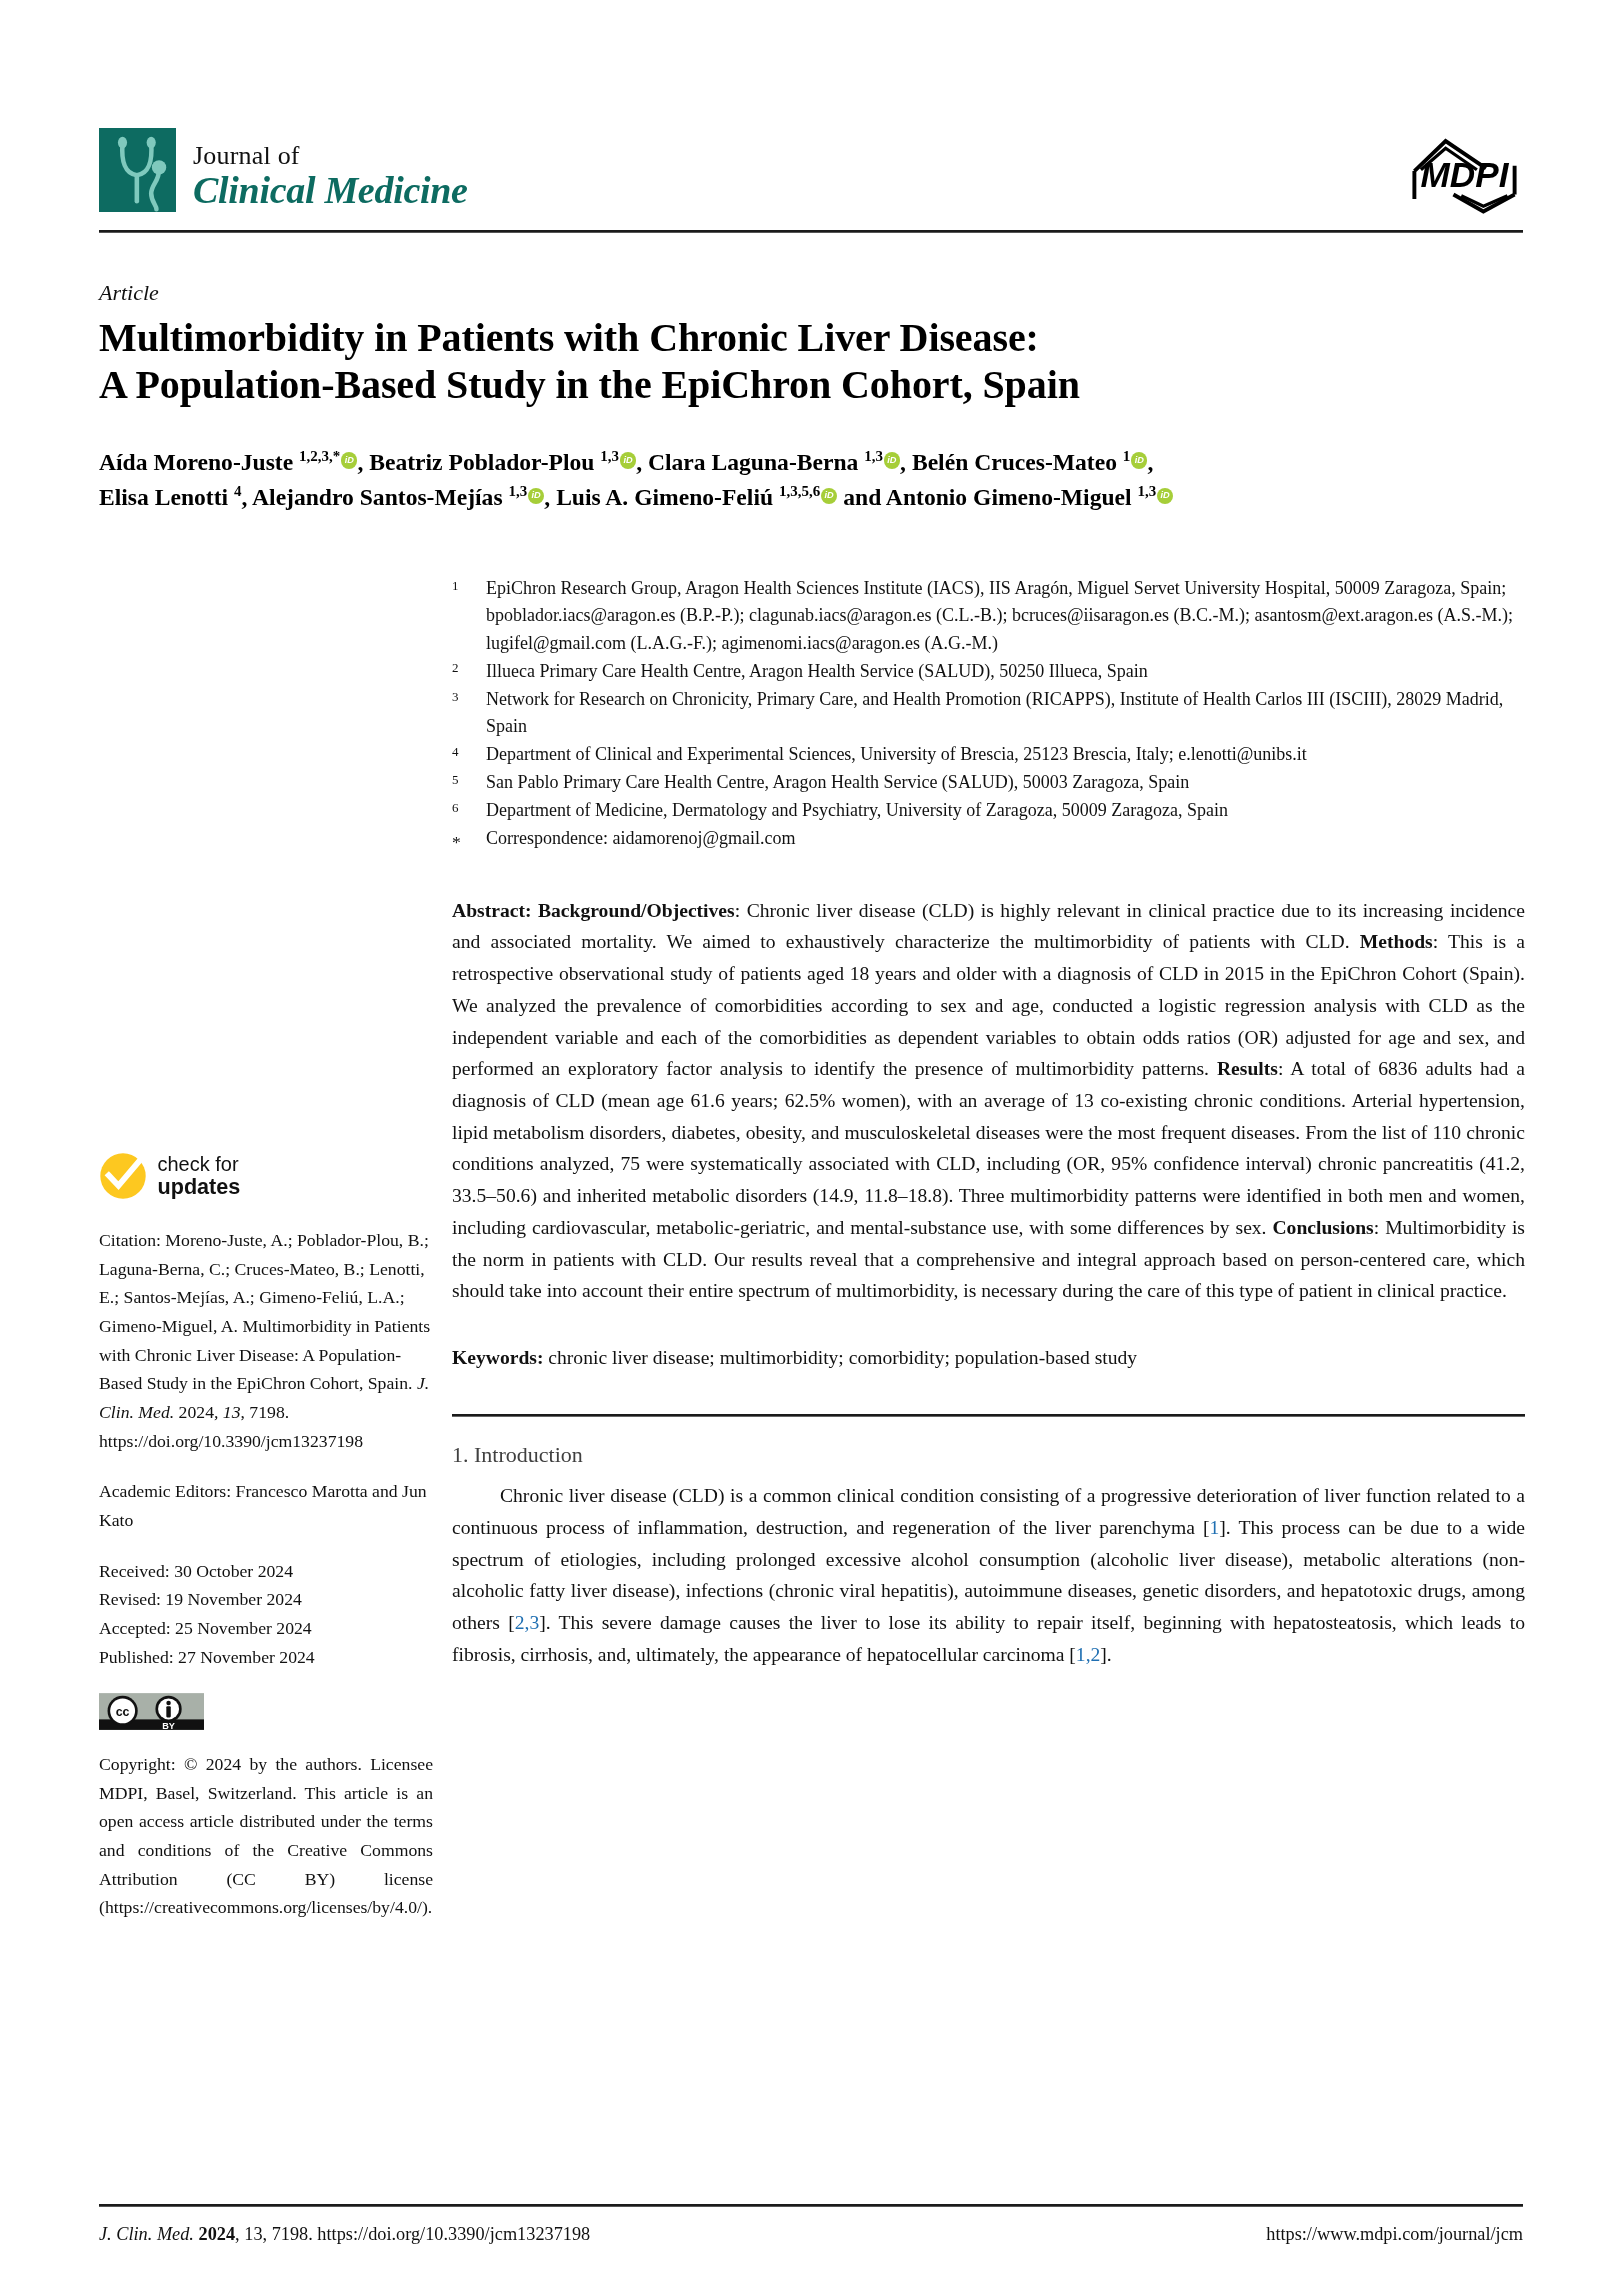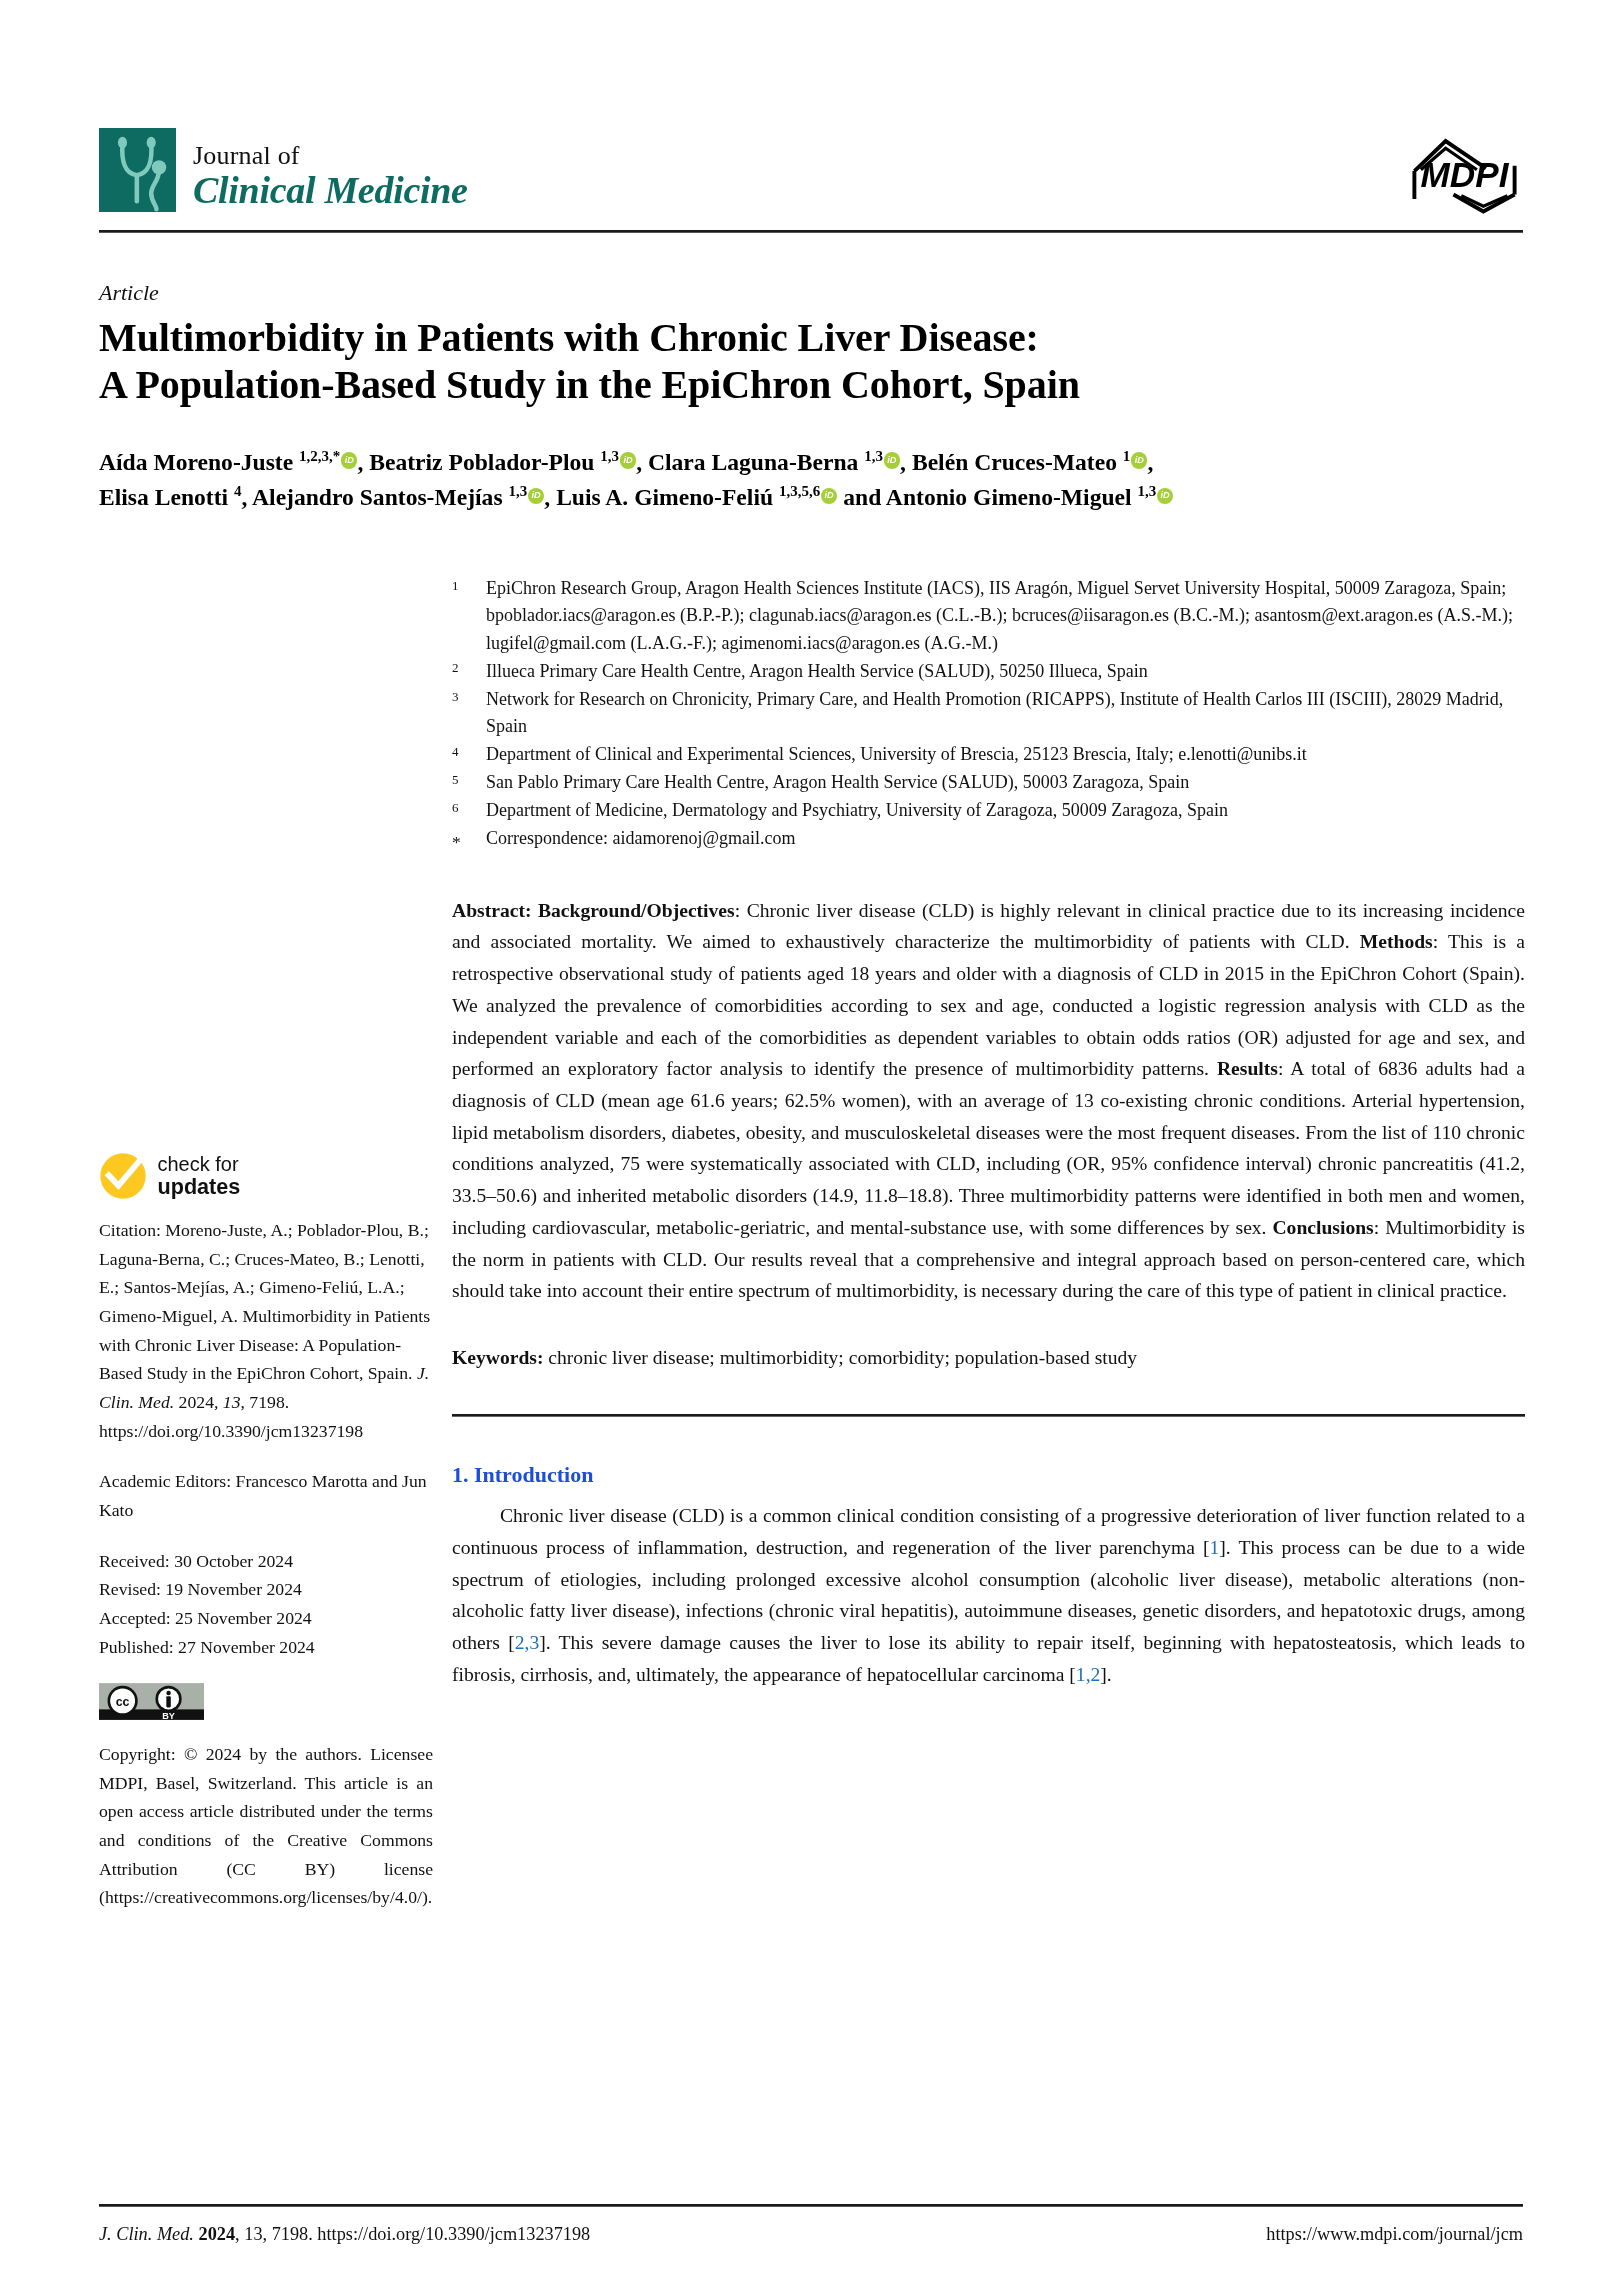--- a/index.html
+++ b/index.html
@@ -92,21 +92,21 @@
     font-size:9.2px; font-weight:bold; font-style:italic;
     color:#fff; line-height:1;
   }
 
   
   .sidebar {
     position:absolute;
     left:99px; top:1152px;
     width:334px;
   }
-  .check-updates { display:flex; align-items:center; margin-bottom:16px; }
+  .check-updates { display:flex; align-items:center; margin-bottom:26px; }
   .cu-badge { width:48px; height:48px; flex:none; }
   .cu-text {
     margin-left:10.5px;
     font-family:"Liberation Sans", sans-serif;
     line-height:1.08;
   }
   .cu-l1 { font-size:20px; color:#111; }
   .cu-l2 { font-size:21.6px; font-weight:bold; color:#111;text-align:center; }
 
   .side-block {
@@ -167,24 +167,24 @@
   .section-rule {
     margin-top:41px;
     width:100%;
     height:2.6px;
     border-top:2px solid #1a1a1a;
     border-bottom:0.7px solid #666;
     box-sizing:border-box;
   }
 
   .sec-head {
-    margin-top:45px;
+    margin-top:25px;
     font-size:22px;
-    font-weight:bold;
-    color:#1d4ed8;
+    font-weight:normal;
+    color:#404040;
   }
   .body-par {
     margin-top:11.8px;
     font-size:19.6px;
     line-height:1.62;
     text-align:justify;
     text-indent:48px;
     color:#111;
     hyphens:auto;
   }

